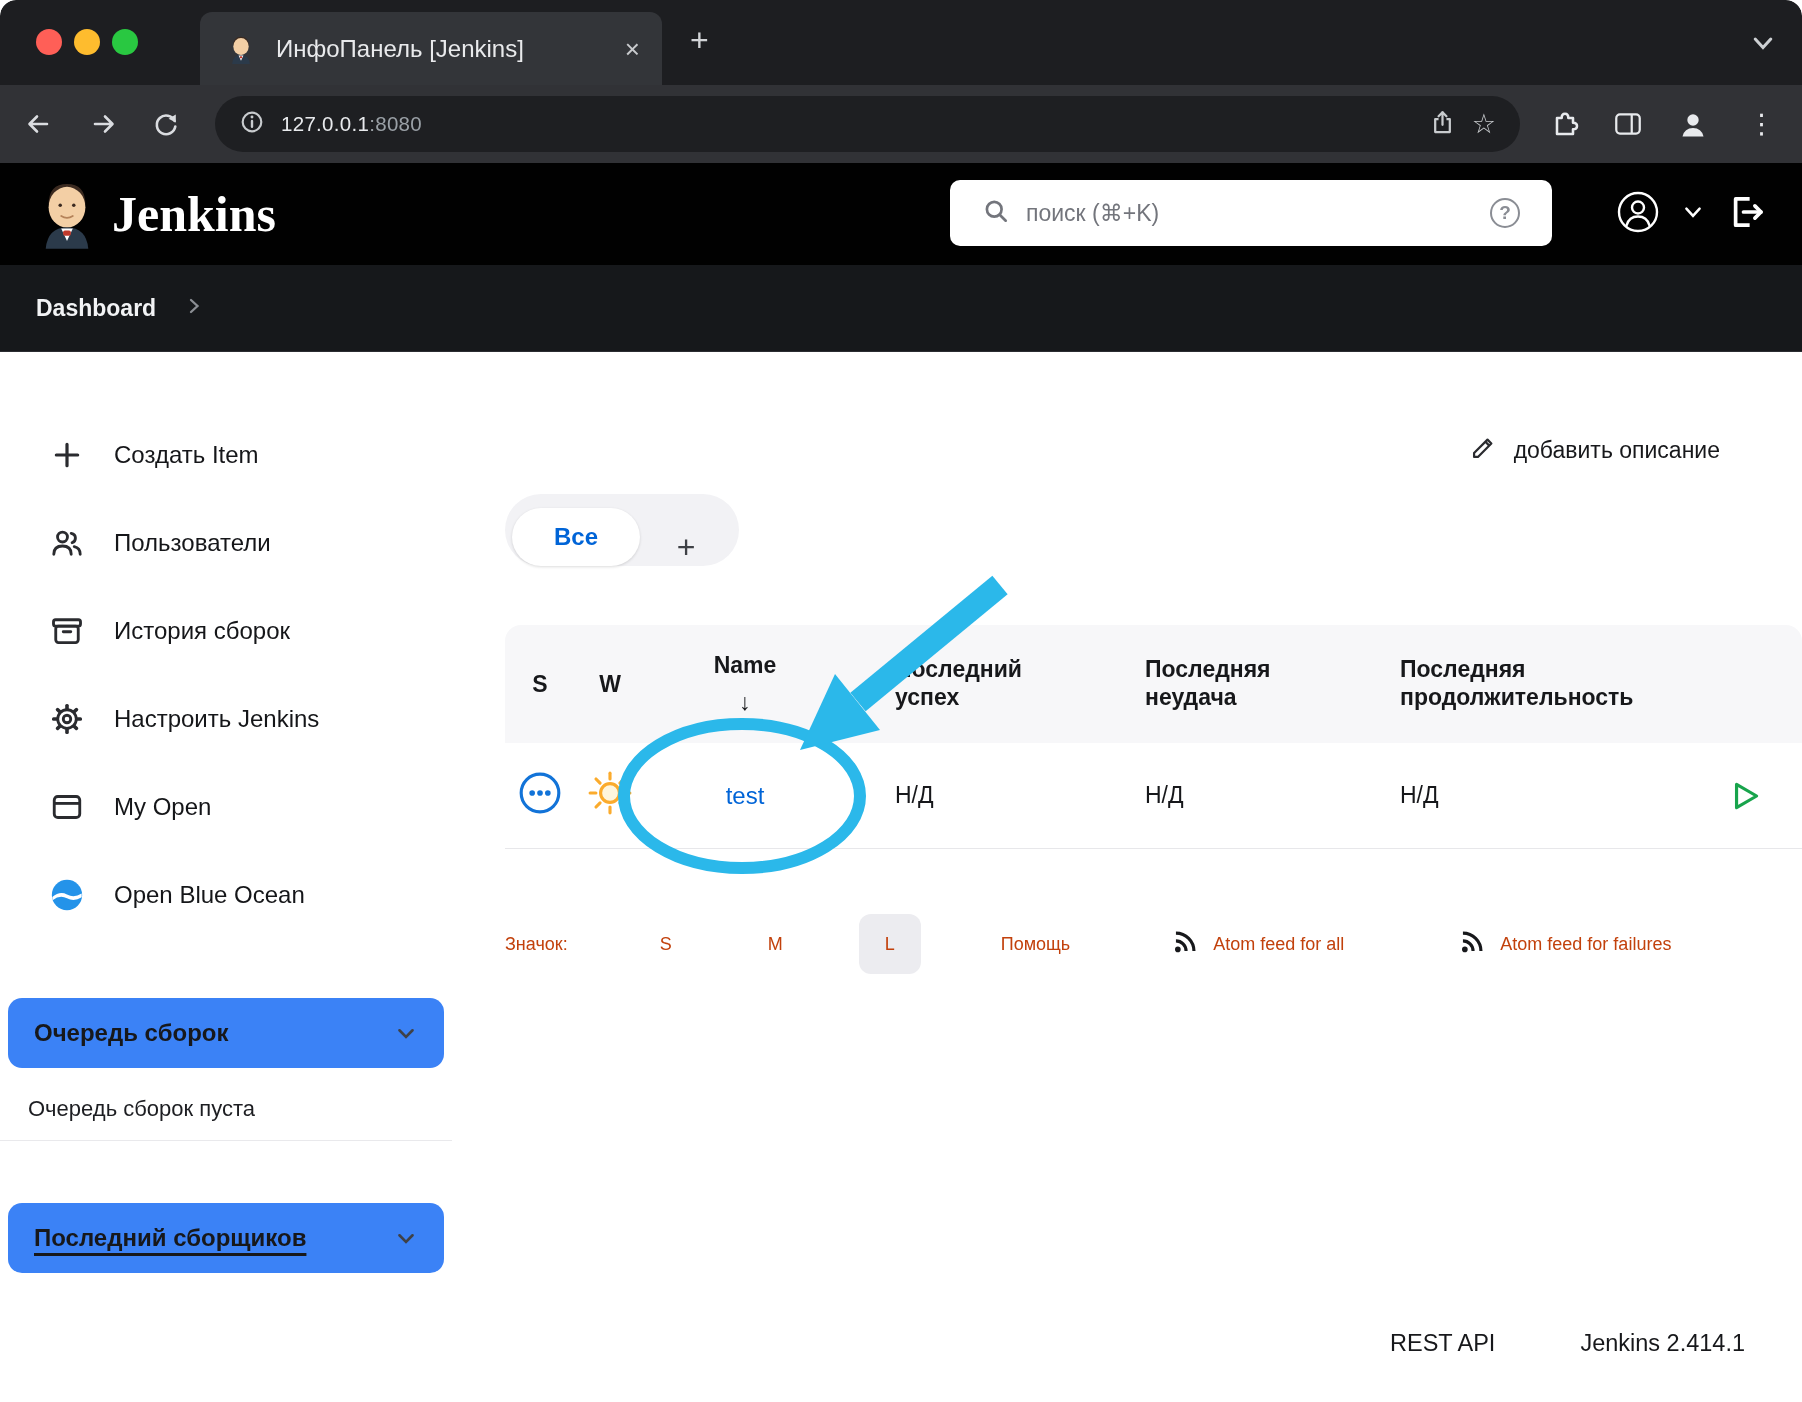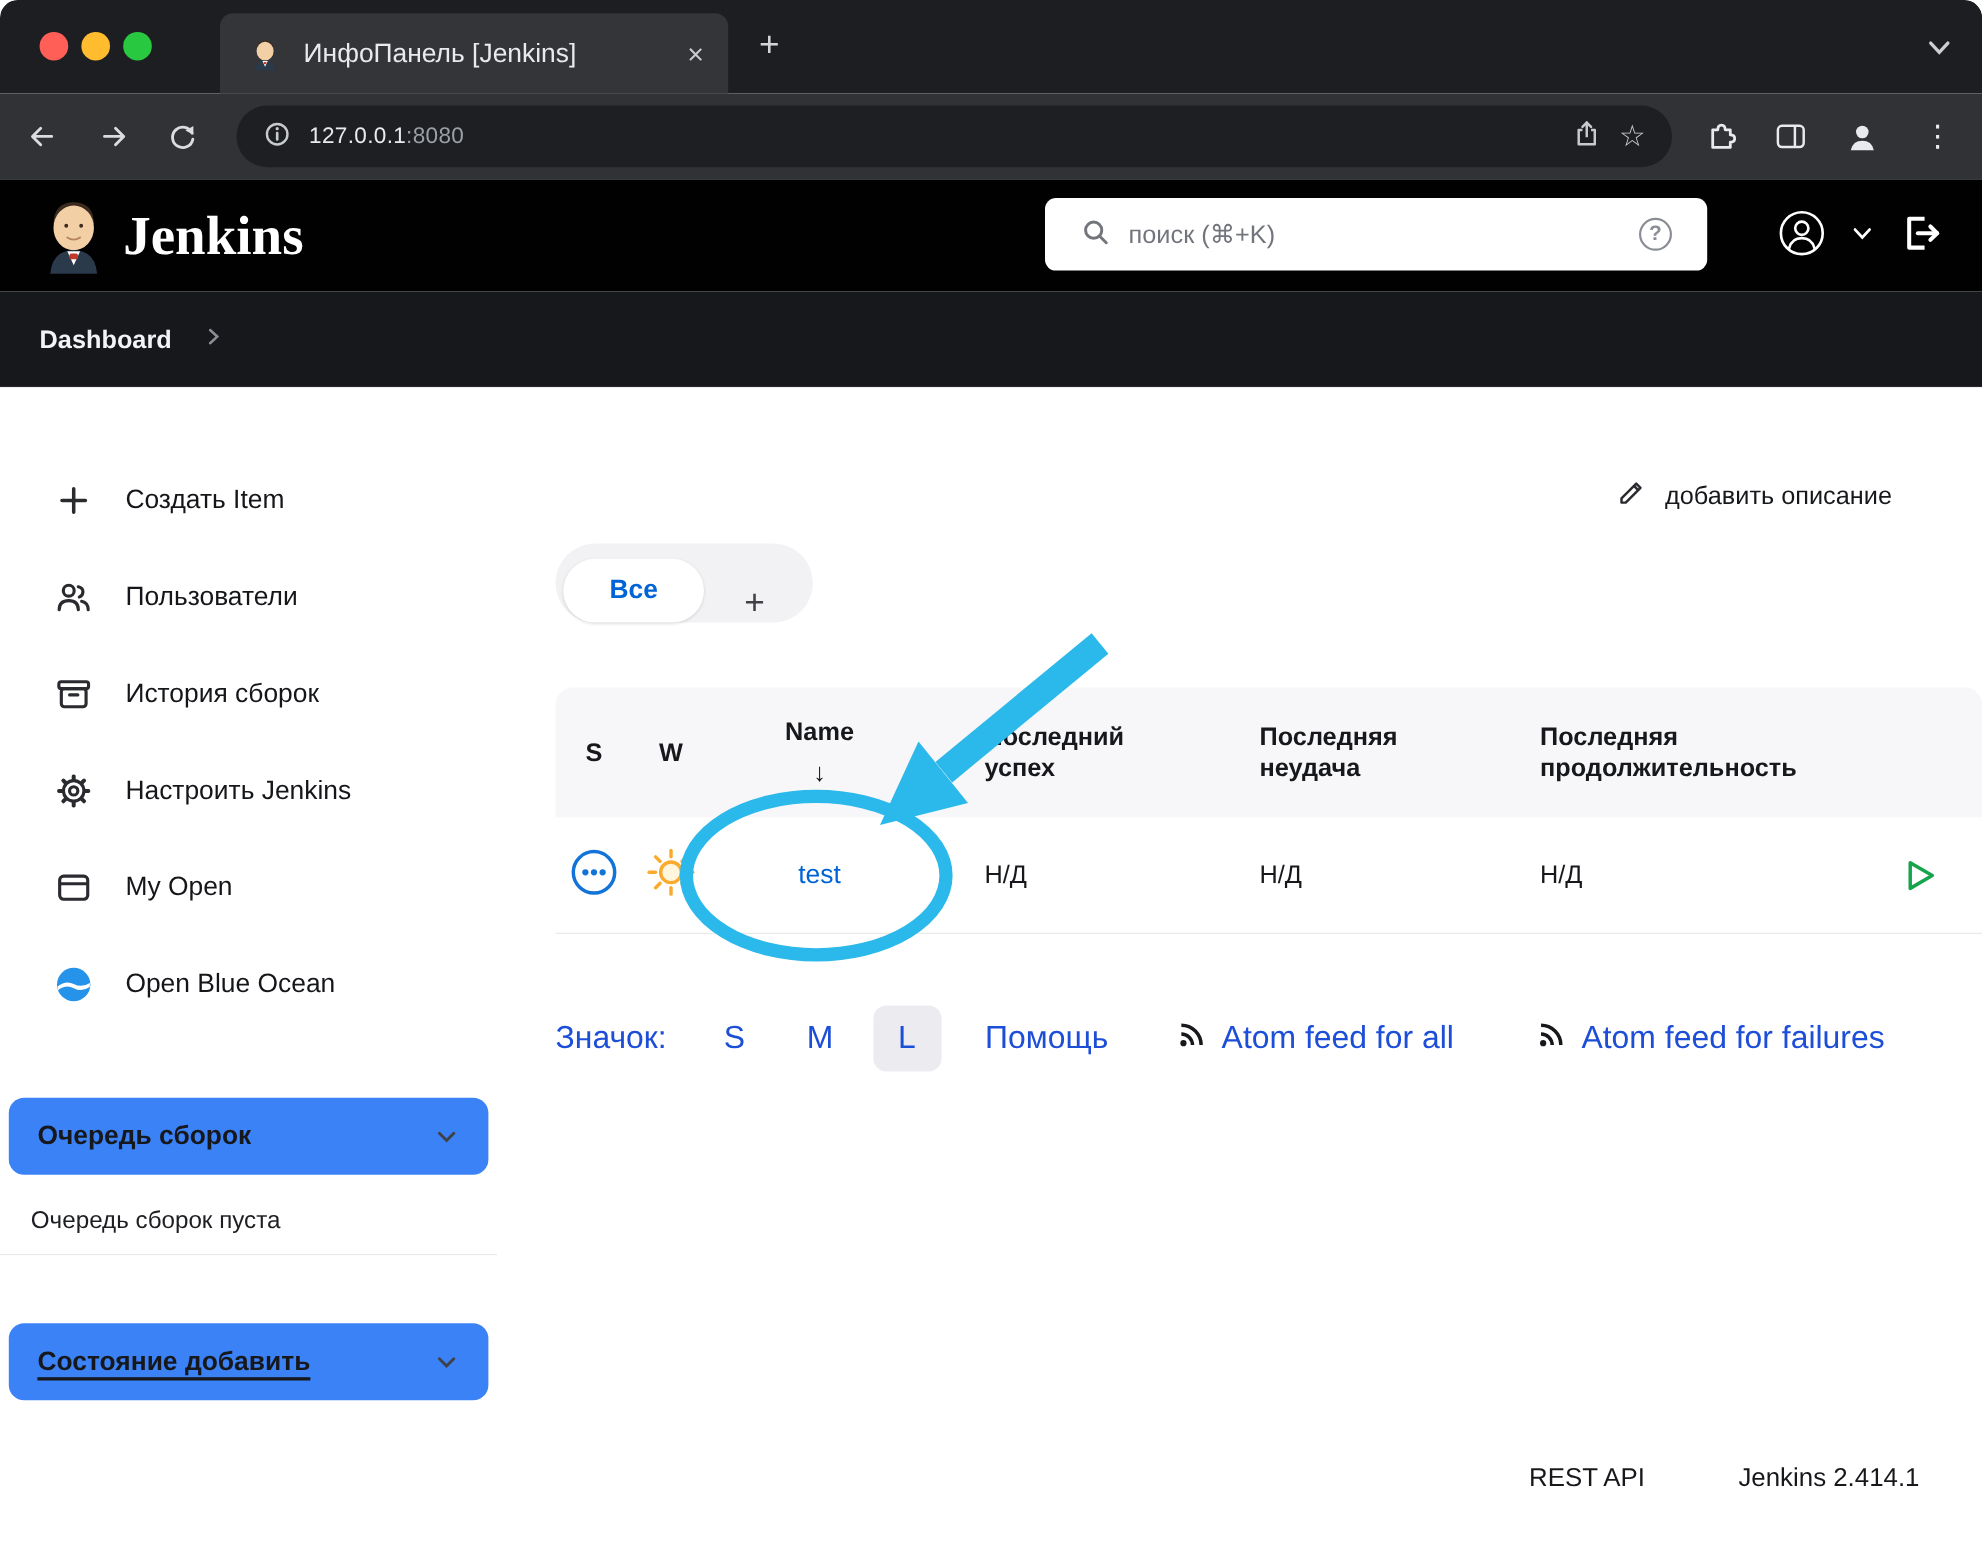--- a/index.html
+++ b/index.html
@@ -83,21 +83,21 @@
   .cell-c{justify-self:center;text-align:center;}
   .cell-pad1{padding-left:50px;}
   .cell-pad2{padding-left:55px;}
   .hw{display:block;width:155px;line-height:1.2;}
   .hw-wide{display:block;width:275px;line-height:1.2;}
   .name-h{display:flex;align-items:center;gap:10px;justify-self:center;flex-direction:column;}
   .sort-arrow{font-weight:400;font-size:23px;}
   .job-link{color:#0064d7;font-weight:500;font-size:24px;text-decoration:none;}
   .play-cell{justify-self:end;margin-right:38px;display:flex;}
 
-  .legend{margin-top:64px;height:62px;display:flex;align-items:center;font-size:29px;color:#1d4ed8;}
+  .legend{margin-top:64px;height:62px;display:flex;align-items:center;font-size:18px;color:#c2410c;gap:40px;}
   .lg-s{margin-left:52px;}
   .lg-m{margin-left:56px;}
   .lg-lbox{margin-left:36px;width:62px;height:60px;background:#ececf0;border-radius:12px;
            display:flex;align-items:center;justify-content:center;}
   .lg-help{margin-left:40px;}
   .feed{display:flex;align-items:center;gap:14px;}
   .feed1{margin-left:62px;text-align:right;}
   .feed2{margin-left:75px;}
 
   .footer{position:absolute;right:57px;top:1330px;display:flex;gap:85px;font-size:23.5px;color:#17181b;}
@@ -327,21 +327,21 @@
         <span class="sp-chevron">
           <svg width="24" height="24" viewBox="0 0 22 22">
               <path d="M5 8.5 L11 14.5 L17 8.5" fill="none" stroke="#3f4146" stroke-width="2.4" stroke-linecap="round"></path>
             </svg>
         </span>
       </div>
       <div class="queue-empty">Очередь сборок пуста</div>
       <div class="side-divider"></div>
 
       <div class="side-panel-h sp-exec">
-        <span class="underlined">Состояние добавить</span>
+        <span class="underlined">Последний сборщиков</span>
         <span class="sp-chevron">
           <svg width="24" height="24" viewBox="0 0 22 22">
               <path d="M5 8.5 L11 14.5 L17 8.5" fill="none" stroke="#3f4146" stroke-width="2.4" stroke-linecap="round"></path>
             </svg>
         </span>
       </div>
     </aside>
 
     <main class="main">
 

